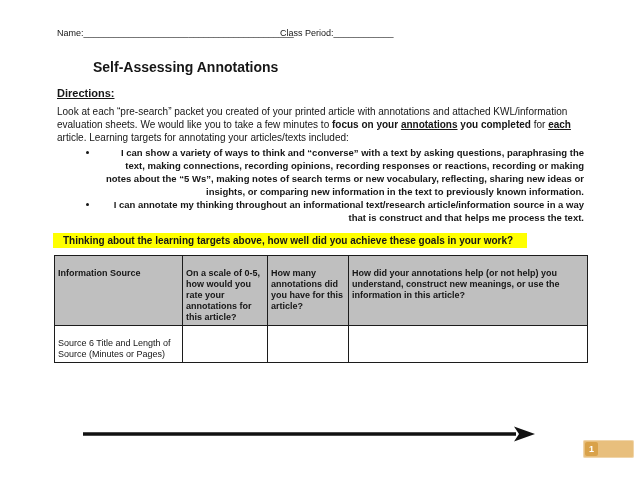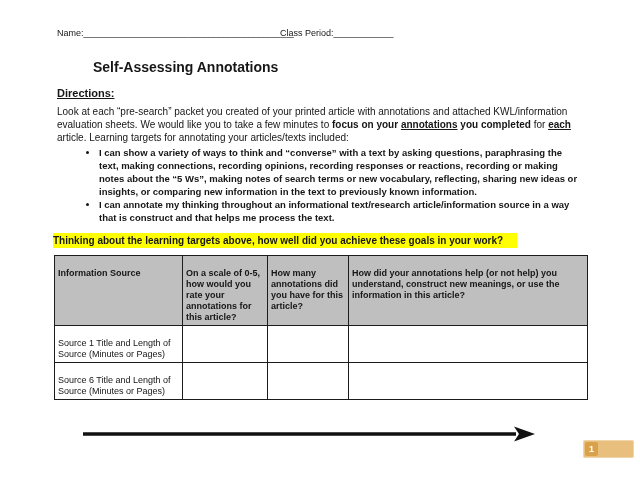--- a/index.html
+++ b/index.html
@@ -19,24 +19,24 @@
   .blank{letter-spacing:0;}
 
   .title{position:absolute;top:59px;left:57px;font-size:14px;font-weight:bold;margin-left:36px;}
   .directions{position:absolute;top:87px;left:57px;font-size:11px;font-weight:bold;text-decoration:underline;}
 
   .intro{position:absolute;top:105px;left:57px;width:532px;font-size:10px;line-height:13px;}
   .intro .b{font-weight:bold;}
   .intro .u{text-decoration:underline;}
 
   .targets{position:absolute;top:146px;left:84px;width:500px;list-style:disc;padding-left:15px;}
-  .targets li{font-size:9.5px;font-weight:bold;line-height:13px;margin:0;}
+  .targets li{font-size:9.5px;font-weight:bold;line-height:13px;margin:0;text-align:right;}
 
   .highlight{position:absolute;top:230px;left:53px;}
-  .highlight span{display:inline-block;background:var(--highlight);font-size:10px;font-weight:bold;padding:2px 14px 2px 0;}
+  .highlight span{display:inline-block;background:var(--highlight);font-size:10px;font-weight:bold;padding:2px 14px 2px 10px;}
 
   table.assess{position:absolute;top:255px;left:54px;border-collapse:collapse;table-layout:fixed;width:533px;}
   table.assess th,table.assess td{border:1px solid #1c1c1c;vertical-align:top;text-align:left;font-size:9px;line-height:11px;padding:12px 4px 2px 3px;}
   table.assess th{background:var(--table-header-bg);font-weight:bold;height:58px;}
   table.assess td{font-weight:normal;height:33px;}
 
   .arrow-wrap{position:absolute;top:425px;left:80px;width:458px;height:18px;}
 
   .badge{position:absolute;top:440px;left:583px;width:51px;height:18px;background:var(--badge-bg);border-radius:2px;box-shadow:inset 0 0 0 1px rgba(255,255,255,.35);}
   .badge .sq{position:absolute;left:2px;top:2px;width:13px;height:14px;background:var(--badge-square);border-radius:2px;color:#fff;font-size:9px;font-weight:bold;text-align:center;line-height:14px;}
@@ -76,26 +76,20 @@
     <thead>
         <tr>
           <th>Information Source</th>
           <th>On a scale of 0-5, how would you rate your annotations for this article?</th>
           <th>How many annotations did you have for this article?</th>
           <th>How did your annotations help (or not help) you understand, construct new meanings, or use the information in this article?</th>
         </tr>
       </thead>
     <tbody>
         <tr>
-          <td>Source 1 Title and Length of Source (Minutes or Pages)</td>
-          <td></td>
-          <td></td>
-          <td></td>
-        </tr>
-        <tr>
           <td>Source 6 Title and Length of Source (Minutes or Pages)</td>
           <td></td>
           <td></td>
           <td></td>
         </tr>
       </tbody>
   </table>
 
   <div class="arrow-wrap">
     <svg width="458" height="18" viewBox="0 0 458 18" xmlns="http://www.w3.org/2000/svg">

